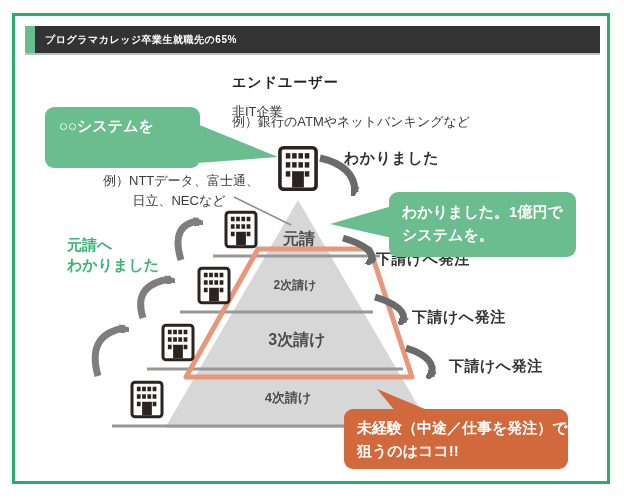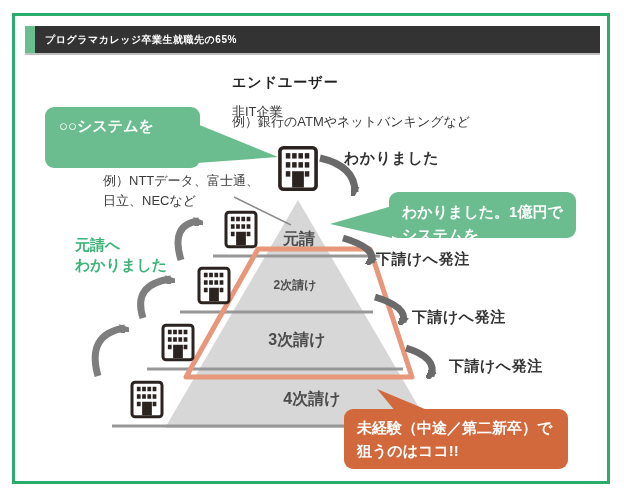--- a/index.html
+++ b/index.html
@@ -15,38 +15,38 @@
   .canvas{position:relative;width:624px;height:500px;background:#fff;overflow:hidden;}
   .frame{position:absolute;left:12px;top:13px;width:592px;height:465px;border:3px solid var(--green-border);}
   .titlebar{position:absolute;left:25px;top:26px;width:575px;height:27px;background:var(--title-bar-bg);box-shadow:0 2px 0 rgba(0,0,0,.25);}
   .titlebar .accent{position:absolute;left:0;top:0;width:10px;height:27px;background:var(--green-main);}
   .titlebar .ttl{position:absolute;left:20px;top:0;line-height:27px;color:#fff;font-weight:bold;font-size:10px;letter-spacing:.5px;white-space:nowrap;}
   .txt{position:absolute;white-space:nowrap;}
   .h-enduser{left:232px;top:74px;font-size:14px;font-weight:bold;color:#222;letter-spacing:1px;}
   .sub{font-size:13px;color:#3a3a3a;}
   .sub1{left:232px;top:103px;}
   .sub2{left:232px;top:113px;}
-  .vendors{left:103px;top:171px;width:152px;text-align:left;font-size:13px;color:#3a3a3a;line-height:1.5;white-space:nowrap;}
+  .vendors{left:103px;top:171px;width:152px;text-align:center;font-size:13px;color:#3a3a3a;line-height:1.5;white-space:nowrap;}
   .bubble{position:absolute;border-radius:9px;color:#fff;font-weight:bold;font-size:15px;line-height:1.55;}
   .bubble.green{background:var(--green-main);}
   .bubble.orange{background:var(--orange-bubble);}
   .b-request{left:45px;top:107px;width:155px;height:61px;padding:7px 0 0 14px;box-sizing:border-box;}
-  .b-accept{left:389px;top:192px;width:187px;height:46px;padding:8px 0 8px 13px;box-sizing:border-box;}
+  .b-accept{left:389px;top:192px;width:187px;height:65px;padding:8px 0 8px 13px;box-sizing:border-box;}
   .b-target{left:344px;top:409px;width:224px;height:60px;padding:7px 0 0 13px;box-sizing:border-box;}
   .flow{font-size:15px;font-weight:bold;color:var(--text-dark);letter-spacing:.5px;}
   .f-order{left:344px;top:149px;}
   .f-sub1{left:376px;top:250px;}
   .f-sub2{left:412px;top:308px;}
   .f-sub3{left:449px;top:357px;}
-  .leftnote{left:67px;top:235px;font-size:15px;font-weight:bold;color:var(--green-text);line-height:1.35;white-space:nowrap;margin-left:8px;}
+  .leftnote{left:67px;top:235px;font-size:15px;font-weight:bold;color:var(--green-text);line-height:1.35;white-space:nowrap;}
   .pylabel{position:absolute;transform:translateX(-50%);font-weight:bold;color:var(--label-gray);white-space:nowrap;}
   .pl0{left:299px;top:229px;font-size:16px;}
   .pl1{left:295px;top:277px;font-size:12px;}
   .pl2{left:297px;top:330px;font-size:16px;text-align:center;}
-  .pl3{left:312px;top:389px;font-size:16px;}
+  .pl3{left:288px;top:389px;font-size:13px;}
   svg.layer{position:absolute;left:0;top:0;}
   .pyr{fill:var(--pyramid-fill);}
   .divline{stroke:var(--divider-gray);stroke-width:3;}
   .trap{fill:none;stroke:var(--orange-outline);stroke-width:5;stroke-linejoin:round;}
   .ptr{stroke:#8c8c8c;stroke-width:1.5;}
   .arrL{fill:none;stroke:var(--arrow-left);stroke-width:7;}
   .arrR{fill:none;stroke:var(--arrow-right);stroke-width:7;}
   .ahL{fill:var(--arrow-left);}
   .ahR{fill:var(--arrow-right);}
   .tail-green{fill:var(--green-main);}
@@ -148,17 +148,17 @@
     <div>元請へ</div>
     <div>わかりました</div>
   </div>
 
   <div class="pylabel pl0">元請</div>
   <div class="pylabel pl1">2次請け</div>
   <div class="pylabel pl2">3次請け</div>
   <div class="pylabel pl3">4次請け</div>
 
   <div class="bubble orange b-target">
-    <div>未経験（中途／第二新卒）で</div>
+    <div>未経験（中途／仕事を発注）で</div>
     <div>狙うのはココ!!</div>
   </div>
 
 </div>
 
 </body></html>

